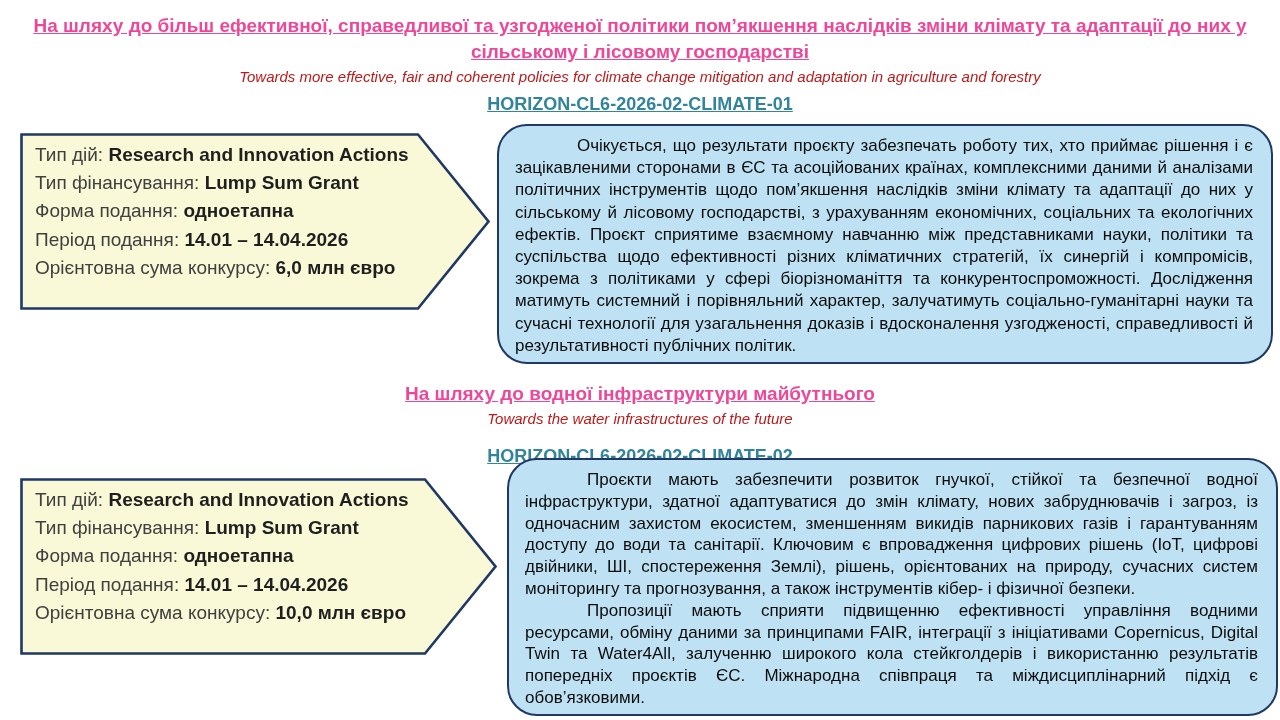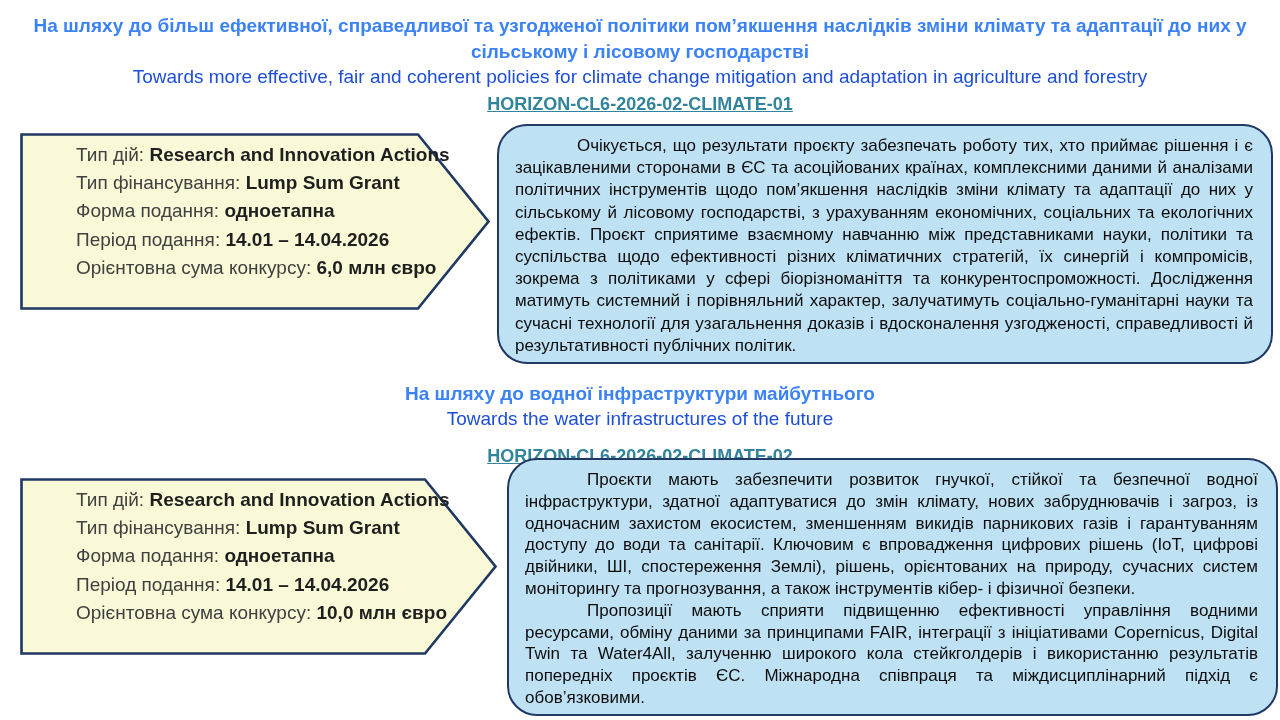--- a/index.html
+++ b/index.html
@@ -2,38 +2,38 @@
 <html><head>
 <meta charset="utf-8">
 <style>
   html,body { margin:0; padding:0; background:#ffffff; }
   .canvas {
     position:relative; width:1280px; height:720px; background:#ffffff;
     font-family:"Liberation Sans", sans-serif; overflow:hidden;
   }
   
   .hdr { position:absolute; left:0; width:1280px; text-align:center; }
-  .title-uk { font-weight:bold; color:#3b82f6; font-size:19px; line-height:26px; }
+  .title-uk { font-weight:bold; color:#ec4899; font-size:19px; line-height:26px;text-decoration:underline; }
   #s1-title { top:13px; left:25px; width:1230px; }
-  .title-en { color:#1d4ed8; font-size:19px; line-height:24px; }
+  .title-en { color:#b91c1c; font-size:15px; line-height:24px;font-style:italic; }
   #s1-en { top:65px; }
   .call-link {
     color:#31849B; font-weight:bold; font-size:18px;
     text-decoration:underline; cursor:pointer;
   }
   #s1-link { top:94px; }
   #s2-title { top:381px; }
   #s2-en { top:407px; }
   #s2-link { top:446px; }
 
   
   .arrow-box { position:absolute; }
   .arrow-box svg { position:absolute; left:0; top:0; }
   .arrow-box .rows { position:absolute; left:15px; top:8px; }
-  .info-row { font-size:19px; line-height:28.2px; color:#404040; white-space:nowrap;margin-left:41px; }
+  .info-row { font-size:19px; line-height:28.2px; color:#404040; white-space:nowrap; }
   .info-row b { color:#1f1f1f; }
   #arrow1 { left:20px; top:133px; width:470px; height:177px; }
   #arrow2 { left:20px; top:478px; width:477px; height:177px; }
 
   
   .blue-box {
     position:absolute; box-sizing:border-box;
     background:#BEE1F3; border:2.5px solid #1F3864; border-radius:30px;
     padding:9px 18px 6px 16px;
     margin-left:10px;

